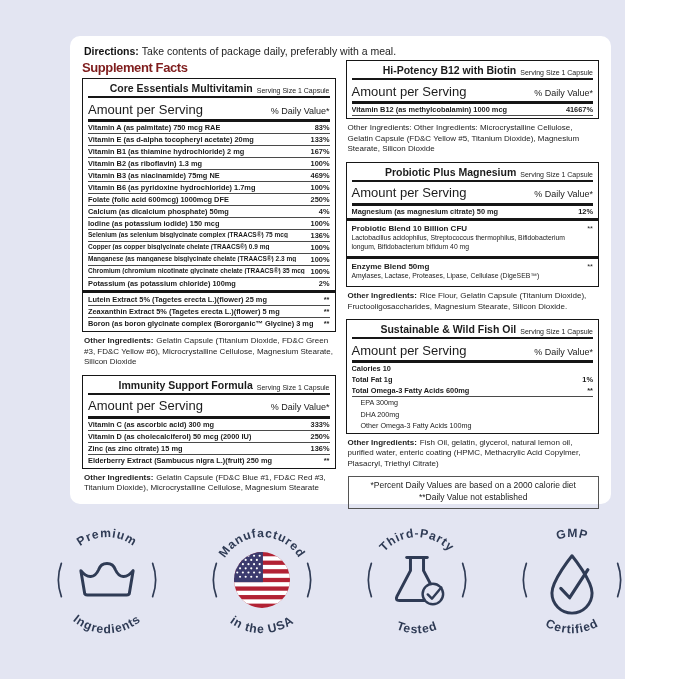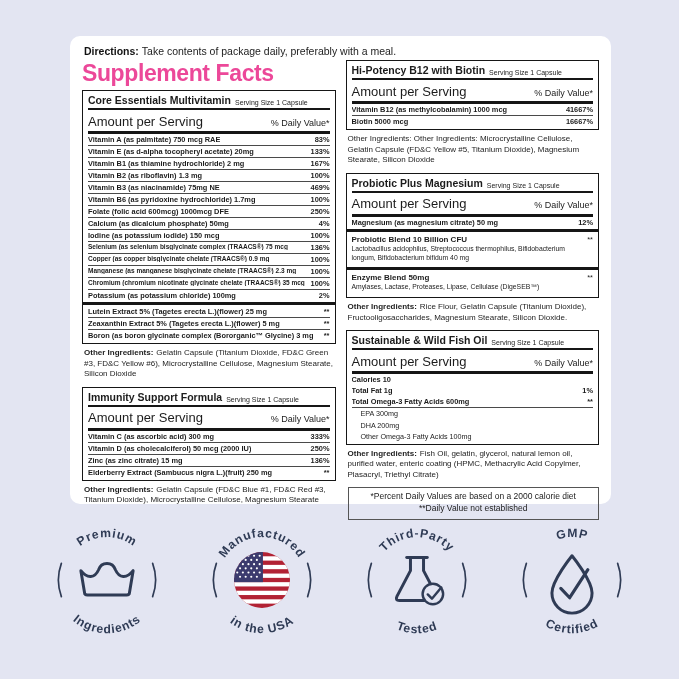--- a/index.html
+++ b/index.html
@@ -1,26 +1,26 @@
 <!DOCTYPE html>
 <html><head>
 <meta charset="utf-8">
 <style>
   * { box-sizing: border-box; }
   body { margin: 0; font-family: "Liberation Sans", sans-serif; }
-  .page { width: 679px; height: 679px; background: #e3e5f2; position: relative; overflow: hidden; }
+  .page { width: 625px; height: 679px; background: #e3e5f2; position: relative; overflow: hidden; }
   .card { position: absolute; left: 70px; top: 36px; width: 541px; height: 468px;
           background: #ffffff; border-radius: 10px; padding: 9px 12px; color: #1c1c1c; }
   .directions { font-size: 10.5px; margin: 0 0 3px 2px; color: #222; }
   .directions b { margin-right: 3px; color: #111; }
   .cols { display: flex; gap: 10px; }
   .col { flex: 1; min-width: 0; }
-  .sf-title { font-size: 23px; font-weight: 800; letter-spacing: -0.4px; margin: 0 0 3px 0; color: #ec4899; }
+  .sf-title { font-size: 13px; font-weight: 800; letter-spacing: -0.4px; margin: 0 0 3px 0; color: #7f1d1d; }
   .panel { border: 1.5px solid #161616; padding: 0 5px 2px; background: #fff; }
-  .phead { display: flex; justify-content: flex-start; align-items: flex-end; padding: 3px 0 2px; border-bottom: 2.5px solid #161616; }
+  .phead { display: flex; justify-content: flex-end; align-items: flex-end; padding: 3px 0 2px; border-bottom: 2.5px solid #161616; }
   .ptitle { font-size: 10.5px; font-weight: bold; white-space: nowrap; }
   .serving { font-size: 7px; white-space: nowrap; padding-left: 4px; }
   .ahead { display: flex; justify-content: space-between; align-items: baseline; padding: 3.5px 0 2.5px; border-bottom: 3.5px solid #161616; }
   .alabel { font-size: 13px; }
   .dvlabel { font-size: 9px; }
   .row { display: flex; justify-content: space-between; align-items: flex-start; border-bottom: 1px solid #4a4a4a; padding: 1px 0 1px; font-weight: bold; }
   .row .nm { font-size: 7.4px; white-space: nowrap; overflow: hidden; }
   .row .dv { font-size: 7.4px; margin-left: 4px; white-space: nowrap; }
   .row.small .nm { font-size: 6.5px; }
   .row.noline { border-bottom: none; }
@@ -172,24 +172,20 @@
             <span class="ptitle">Hi-Potency B12 with Biotin</span>
             <span class="serving">Serving Size 1 Capsule</span>
           </div>
           <div class="ahead">
             <span class="alabel">Amount per Serving</span>
             <span class="dvlabel">% Daily Value*</span>
           </div>
           <div class="row">
               <span class="nm">Vitamin B12 (as methylcobalamin) 1000 mcg</span>
               <span class="dv">41667%</span>
-            </div>
-          <div class="row noline">
-              <span class="nm">Biotin 5000 mcg</span>
-              <span class="dv">16667%</span>
             </div>
         </div>
 
         <p class="other"><span>Other Ingredients: Other Ingredients: Microcrystalline Cellulose, Gelatin Capsule (FD&amp;C Yellow #5, Titanium Dioxide), Magnesium Stearate, Silicon Dioxide</span></p>
 
         <div class="panel">
           <div class="phead">
             <span class="ptitle">Probiotic Plus Magnesium</span>
             <span class="serving">Serving Size 1 Capsule</span>
           </div>

